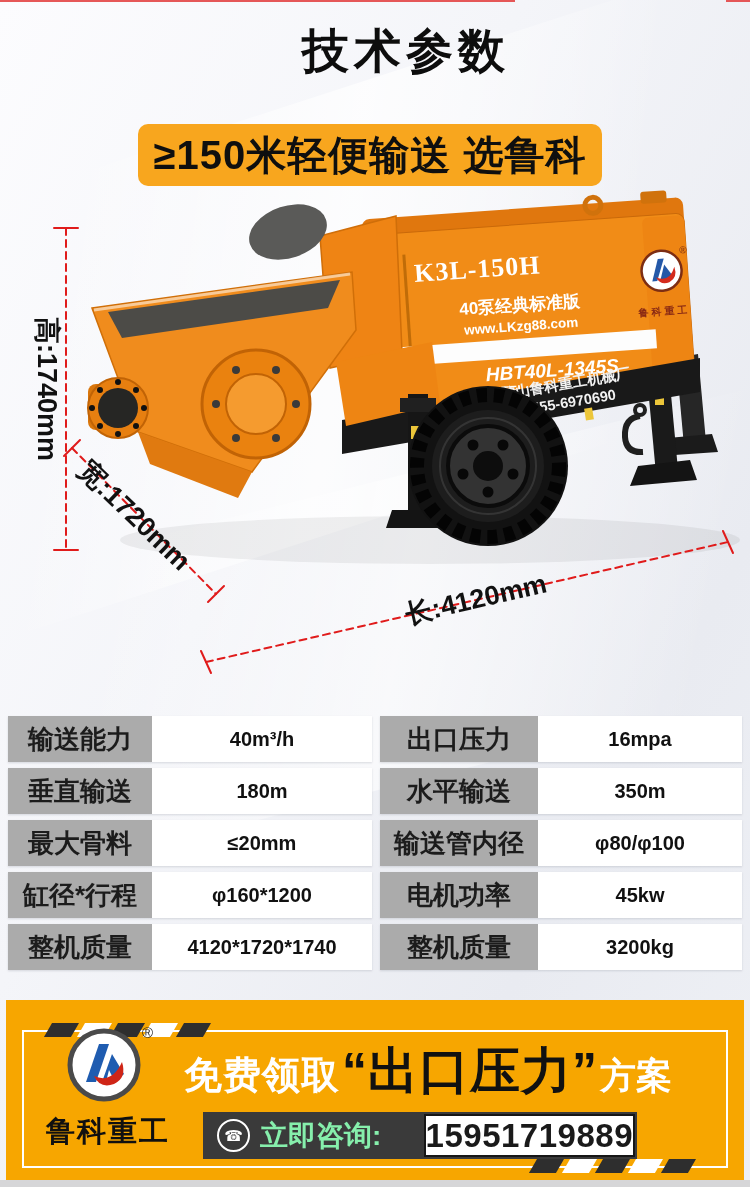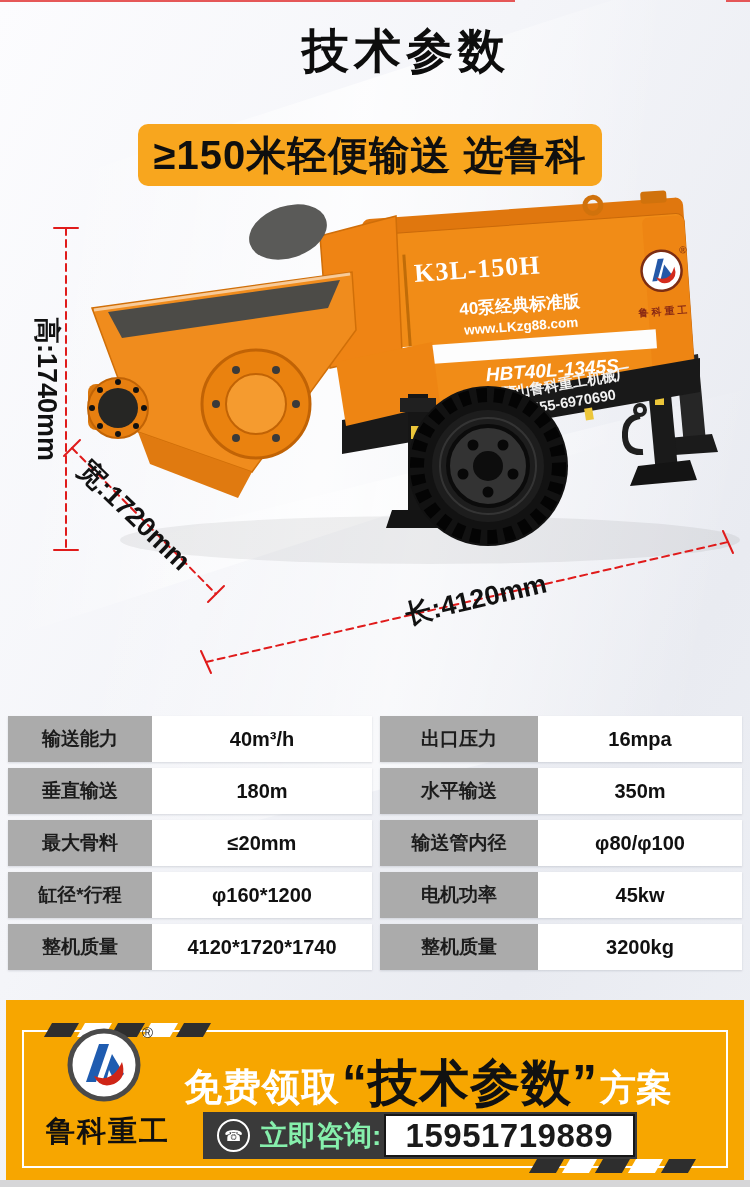--- a/index.html
+++ b/index.html
@@ -22,49 +22,49 @@
   .top-banner{position:absolute;left:138px;top:95px;width:464px;height:62px;
     background:#F8A61E;border-radius:10px;display:flex;align-items:center;justify-content:center;
     font-size:40px;font-weight:800;color:#0f0f0f;letter-spacing:1px;white-space:nowrap;margin-top:29px;}
 
   .machine-wrap{position:absolute;left:0;top:180px;width:750px;height:520px;}
 
   .spec-col{position:absolute;top:716px;display:flex;flex-direction:column;gap:6px;}
   .spec-col.left{left:8px;width:364px;}
   .spec-col.right{left:380px;width:362px;}
   .spec-row{display:flex;height:46px;box-shadow:0 1px 2px rgba(120,125,140,.25);}
-  .spec-label{background:#ABABAB;color:#1c1c1c;font-weight:700;font-size:19px;
+  .spec-label{background:#ABABAB;color:#1c1c1c;font-weight:700;font-size:26px;
     display:flex;align-items:center;justify-content:center;white-space:nowrap;}
   .left .spec-label{width:144px;}
   .right .spec-label{width:158px;}
   .spec-value{background:#ffffff;flex:1;display:flex;align-items:center;justify-content:center;
     font-size:20px;font-weight:700;color:#111;white-space:nowrap;}
 
   .footer{position:absolute;left:6px;top:1000px;width:738px;height:180px;background:#F7A600;}
   .footer-border{position:absolute;left:16px;right:16px;top:30px;bottom:12px;border:2px solid #fff;}
   .stripes{position:absolute;display:flex;gap:6px;}
   .stripes.tl{left:42px;top:23px;}
   .stripes.br{right:52px;top:159px;}
   .stripe{width:27px;height:14px;transform:skewX(-30deg);}
   .stripe.dark{background:#2e2e2e;}
   .stripe.light{background:#ffffff;}
   .footer-logo{position:absolute;left:36px;top:22px;width:132px;text-align:center;}
   .footer-logo-text{font-family:"DejaVu Serif","Liberation Serif",serif;font-size:29px;font-weight:900;
     color:#101010;letter-spacing:2px;margin-top:0px;white-space:nowrap;}
-  .slogan{position:absolute;left:178px;top:50px;width:548px;display:flex;align-items:baseline;
+  .slogan{position:absolute;left:178px;top:38px;width:548px;display:flex;align-items:baseline;
     white-space:nowrap;}
   .slogan-prefix{color:#fff;font-size:38px;font-weight:900;letter-spacing:1px;}
   .slogan-quoted{color:#111;font-size:50px;font-weight:900;letter-spacing:1px;margin:0 2px;}
   .slogan-suffix{color:#fff;font-size:36px;font-weight:700;}
   .contact-bar{position:absolute;left:197px;top:112px;width:434px;height:47px;background:#3a3a3a;
     display:flex;align-items:center;padding:0;}
   .phone-icon{width:29px;height:29px;border:2px solid #fff;border-radius:50%;margin-left:14px;
     display:flex;align-items:center;justify-content:center;color:#fff;font-size:15px;line-height:1;}
   .cta-label{color:#86efac;font-size:28px;font-weight:800;margin-left:10px;white-space:nowrap;}
-  .phone-box{margin-left:auto;margin-right:2px;height:39px;padding:0 20px;background:#fff;
+  .phone-box{margin-left:auto;margin-right:2px;height:39px;padding:0 0;background:#fff;
     border:2px solid #161616;display:flex;align-items:center;}
   .phone-number{font-size:33px;font-weight:900;color:#1a1a1a;letter-spacing:.5px;white-space:nowrap;}
 
   .bottom-strip{position:absolute;left:0;top:1180px;width:750px;height:7px;background:#d6d6d8;}
 </style>
 </head>
 <body>
 
 <div class="bg-streak"></div>
 <div class="bg-streak2"></div>
@@ -270,21 +270,21 @@
       <polygon points="24,60 37,22 47,22 34,60" fill="#1f5cb0"></polygon>
       <polygon points="40,60 50,32 62,52 53,60 47,48 44,60" fill="#1f5cb0"></polygon>
       <path d="M32,54 Q50,62 60,40 Q65,56 52,62 Q38,67 32,54 Z" fill="#cf2517"></path>
       <text x="80" y="16" font-size="15" fill="#2a2a2a">®</text>
     </svg>
     <div class="footer-logo-text">鲁科重工</div>
   </div>
 
   <div class="slogan">
     <span class="slogan-prefix">免费领取</span>
-    <span class="slogan-quoted">“技术参数”</span>
+    <span class="slogan-quoted">“出口压力”</span>
     <span class="slogan-suffix">方案</span>
   </div>
 
   <div class="contact-bar">
     <span class="phone-icon">☎</span>
     <span class="cta-label">立即咨询:</span>
     <span class="phone-box">
       <span class="phone-number">15951719889</span>
     </span>
   </div>

